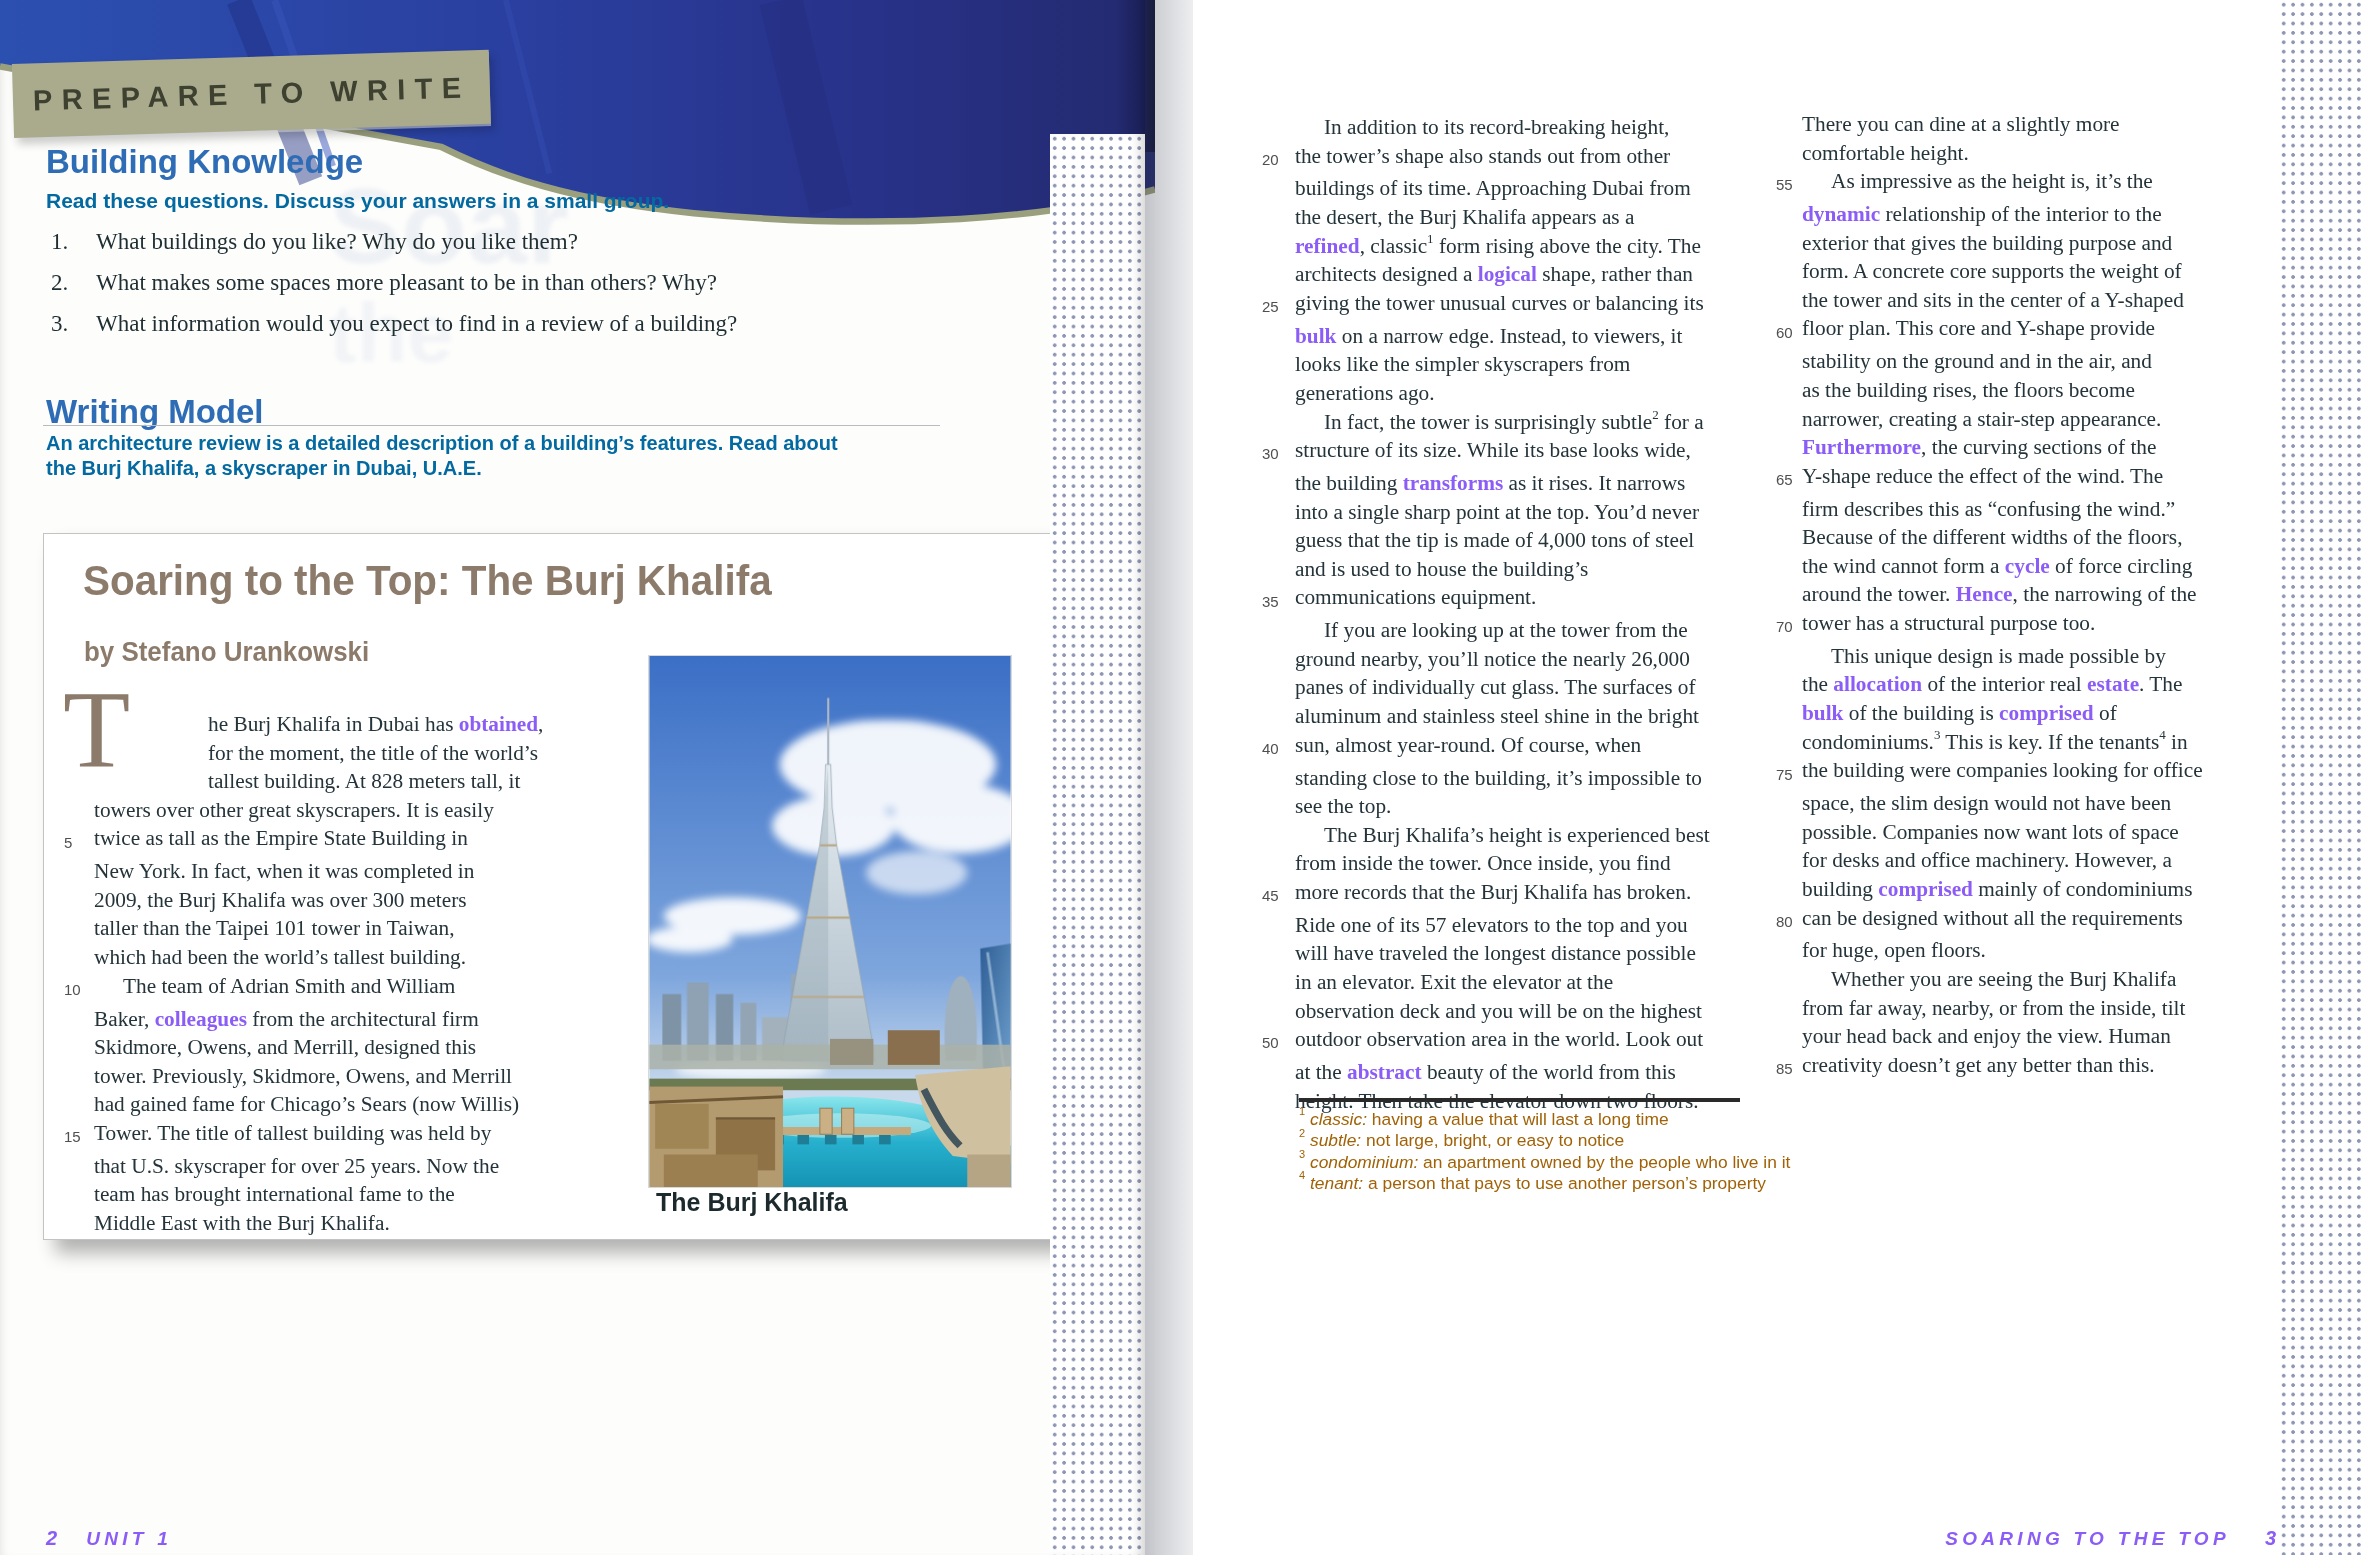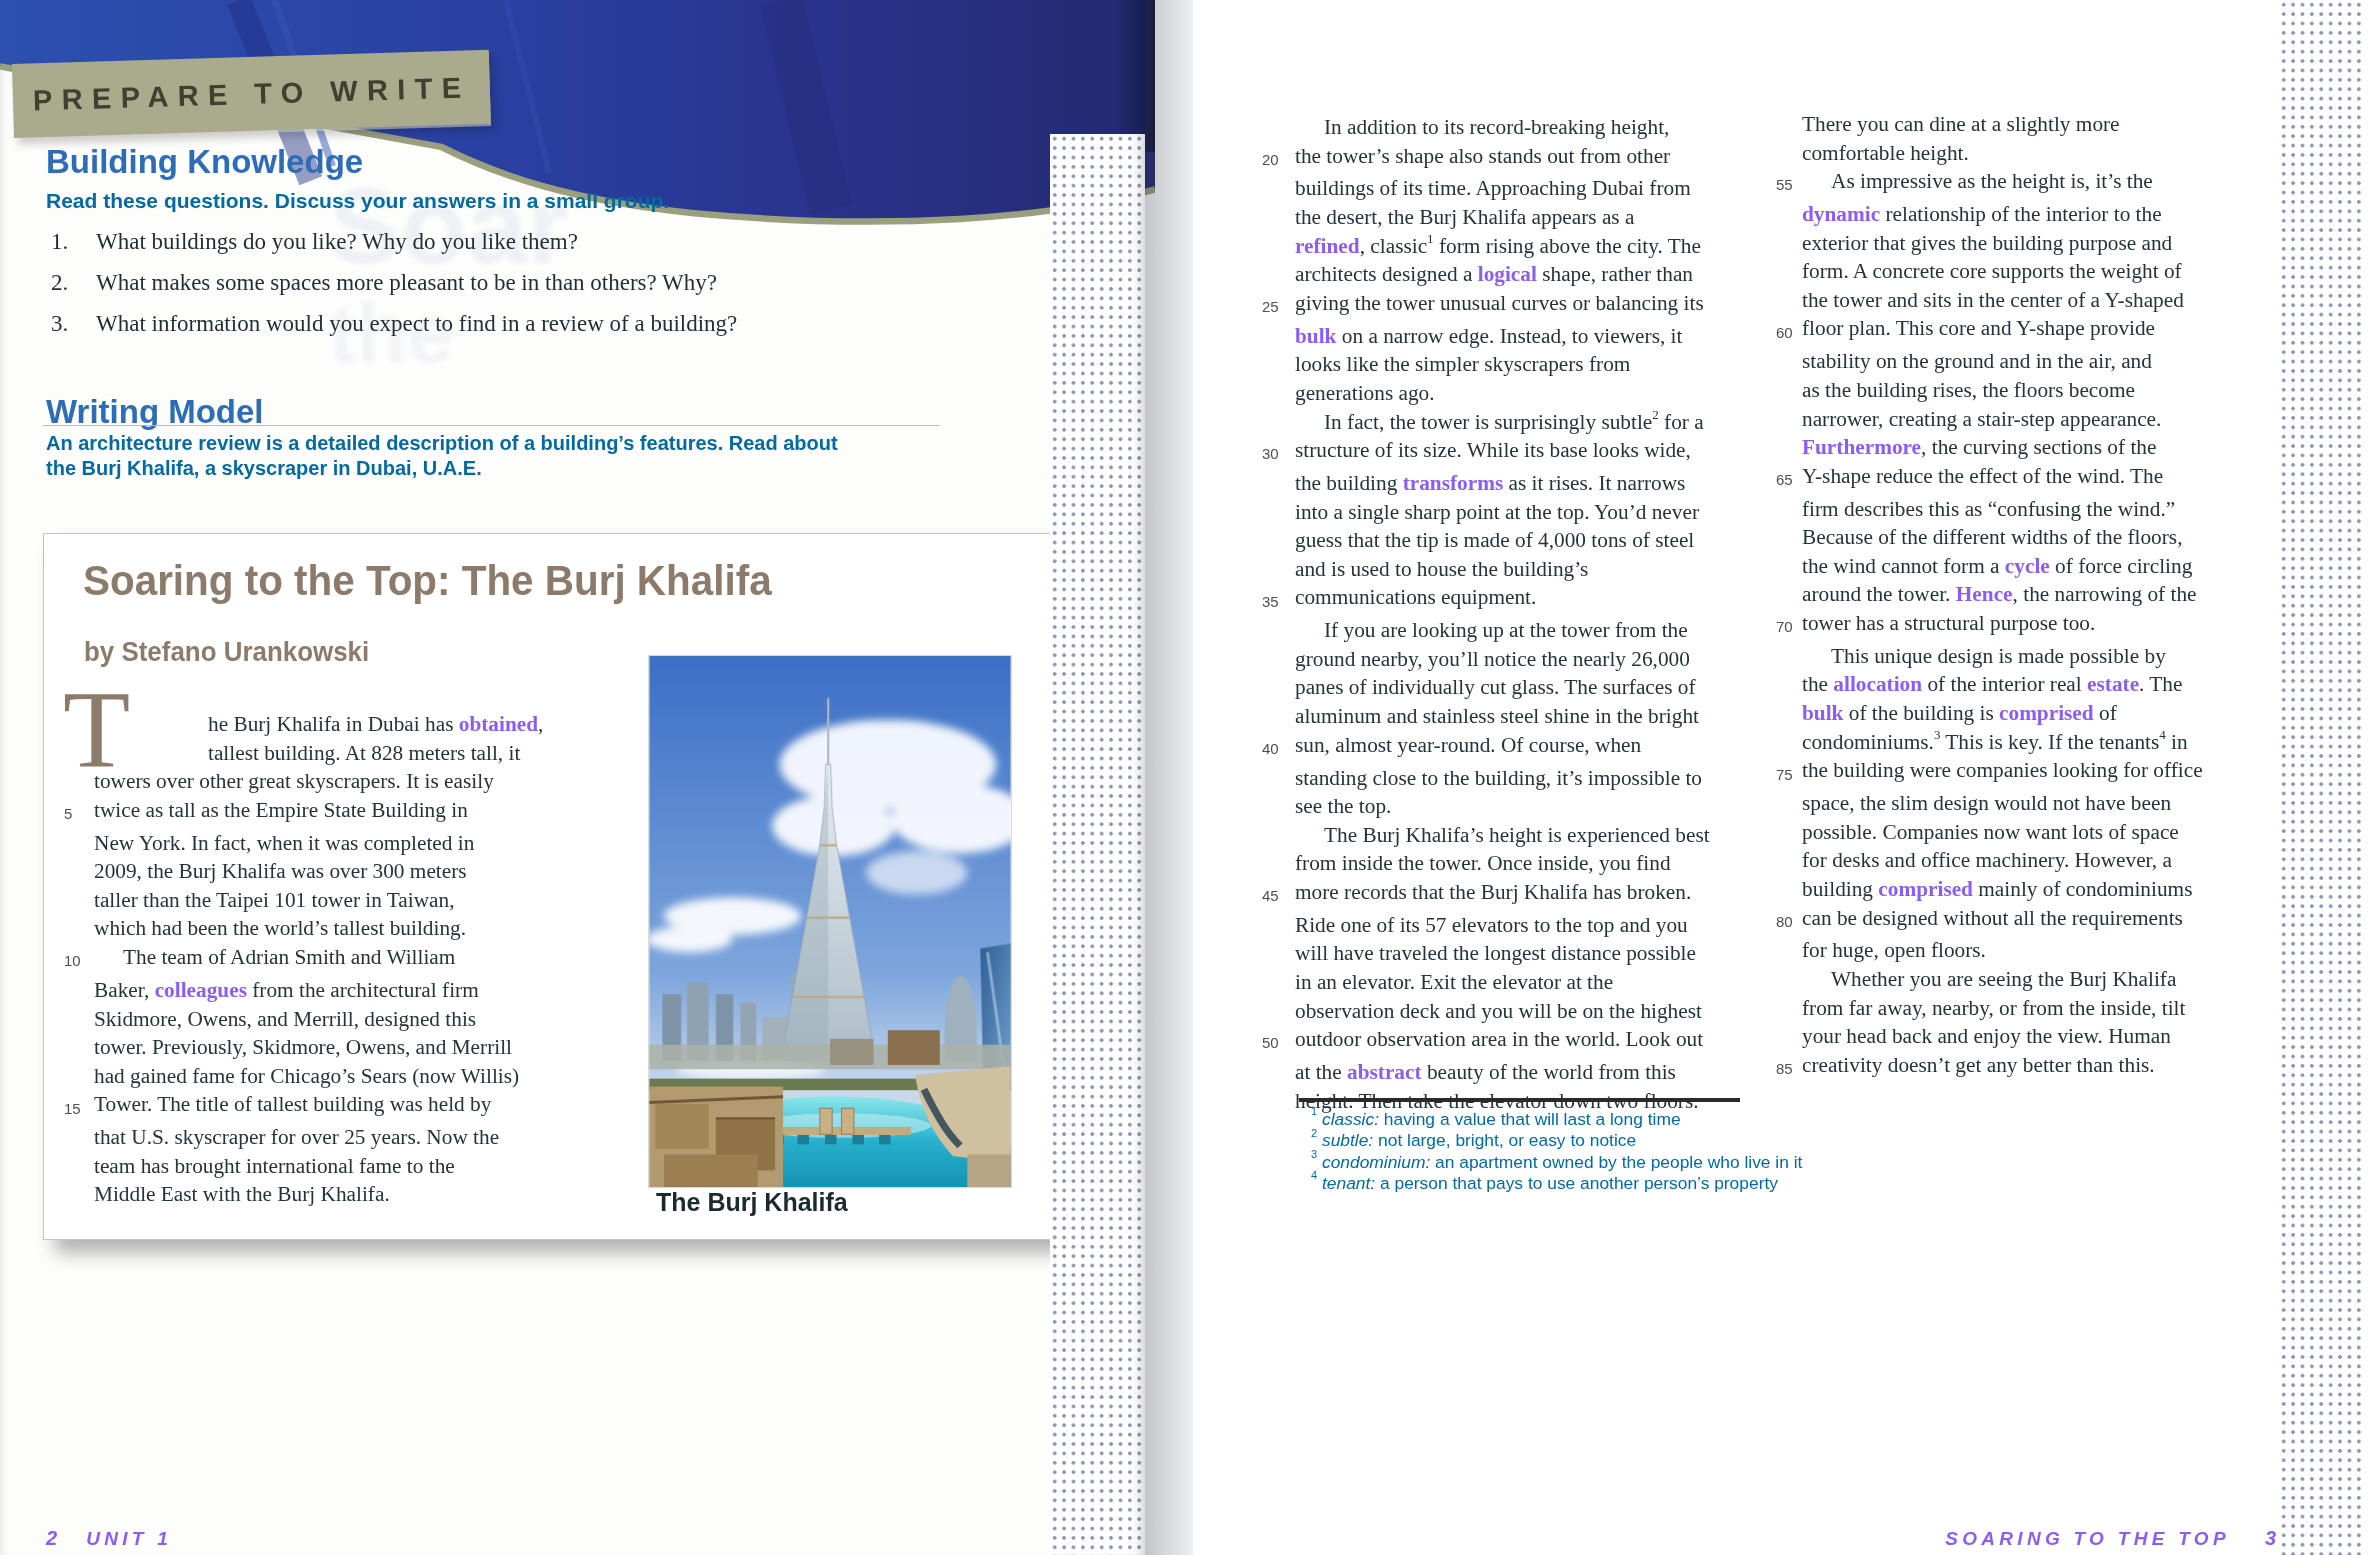--- a/index.html
+++ b/index.html
@@ -75,22 +75,22 @@
   .photo{position:absolute;left:604px;top:121px;width:362px;height:531px;border:0.7px solid #d8d8d6;}
   .photo-caption{position:absolute;left:612px;top:654px;font-family:"Liberation Sans","DejaVu Sans",sans-serif;
                  font-weight:bold;font-size:25px;color:#1c2a2e;white-space:nowrap;}
 
   
   .col1{position:absolute;left:69px;top:113px;}   
   .col2{position:absolute;left:583px;top:110px;}  
   .col2 .lnum{width:26px;}
 
   .fn-rule{position:absolute;left:106px;top:1098px;width:441px;height:3.6px;background:#2a2a2a;}
-  .footnotes{position:absolute;left:118px;top:1109px;font-family:"Liberation Sans","DejaVu Sans",sans-serif;
-             font-size:17.4px;color:#0369a1;}
+  .footnotes{position:absolute;left:106px;top:1109px;font-family:"Liberation Sans","DejaVu Sans",sans-serif;
+             font-size:17.4px;color:#a16207;}
   .fn-row{line-height:21.3px;white-space:nowrap;}
   .fn-row sup{font-size:11px;top:-2.9px;}
   .fn-term{font-style:italic;}
 
   
   .footer{position:absolute;top:1527px;font-family:"Liberation Sans","DejaVu Sans",sans-serif;
           font-weight:bold;color:#8b5cf6;white-space:nowrap;font-style:italic;}
   .footer-left{left:46px;font-size:20px;}
   .footer-left .unit{margin-left:29px;font-size:19px;letter-spacing:4.3px;}
   .footer-right{right:101px;font-size:19px;letter-spacing:4.3px;text-align:right;}
@@ -154,20 +154,24 @@
     <div class="wm-l2 bold-sans">the Burj Khalifa, a skyscraper in Dubai, U.A.E.</div>
 
     <div class="card">
       <div class="card-title">Soaring to the Top: The Burj Khalifa</div>
       <div class="card-byline">by Stefano Urankowski</div>
       <div class="dropcap">T</div>
       <div class="article-text">
           <div class="tline">
             <span class="lnum"></span>
             <span class="ltext pad">he Burj Khalifa in Dubai has <b class="vocab">obtained</b>,</span>
+          </div>
+          <div class="tline">
+            <span class="lnum"></span>
+            <span class="ltext pad">for the moment, the title of the world’s</span>
           </div>
           <div class="tline">
             <span class="lnum"></span>
             <span class="ltext pad">tallest building. At 828 meters tall, it</span>
           </div>
           <div class="tline">
             <span class="lnum"></span>
             <span class="ltext">towers over other great skyscrapers. It is easily</span>
           </div>
           <div class="tline">

